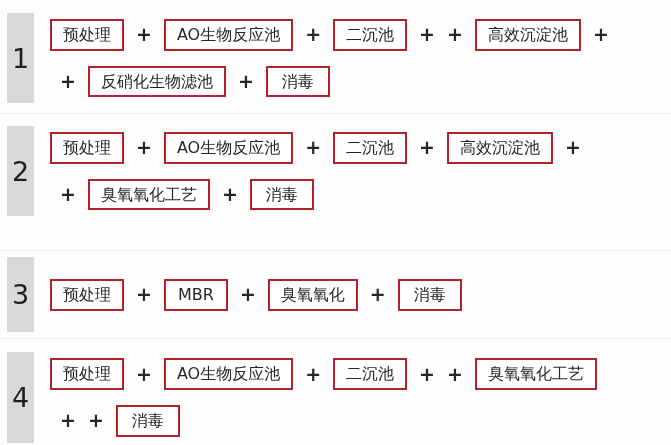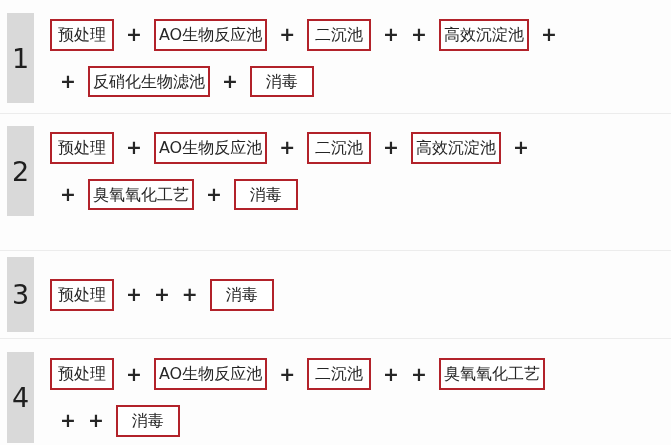--- a/index.html
+++ b/index.html
@@ -36,21 +36,21 @@
   .flow{
     display:flex;flex-direction:column;justify-content:center;
     row-gap:15px;padding:6px 0;flex:1;min-width:0;
   }
   .line{display:flex;align-items:center;gap:12px;white-space:nowrap;}
   .line.cont{margin-left:10px;}
   .box{
     display:inline-block;box-sizing:border-box;
     border:2px solid var(--border-red);
     background:var(--box-bg);
-    padding:3px 3px;min-width:64px;text-align:center;
+    padding:3px 11px;min-width:64px;text-align:center;
     font-size:16px;line-height:1.35;color:var(--text);
   }
   .plus{font-size:19px;font-weight:600;line-height:1;color:var(--text);}
 </style>
 </head>
 <body>
 
 <div class="canvas">
     <div class="row">
       <div class="rownum">1</div>
@@ -94,21 +94,23 @@
           <span class="box">消毒</span>
         </div>
       </div>
     </div>
     <div class="row">
       <div class="rownum">3</div>
       <div class="flow">
         <div class="line">
           <span class="box">预处理</span>
           <span class="plus">+</span>
+          <span class="box">MBR</span>
           <span class="plus">+</span>
+          <span class="box">臭氧氧化</span>
           <span class="plus">+</span>
           <span class="box">消毒</span>
         </div>
       </div>
     </div>
     <div class="row">
       <div class="rownum">4</div>
       <div class="flow">
         <div class="line">
           <span class="box">预处理</span>

